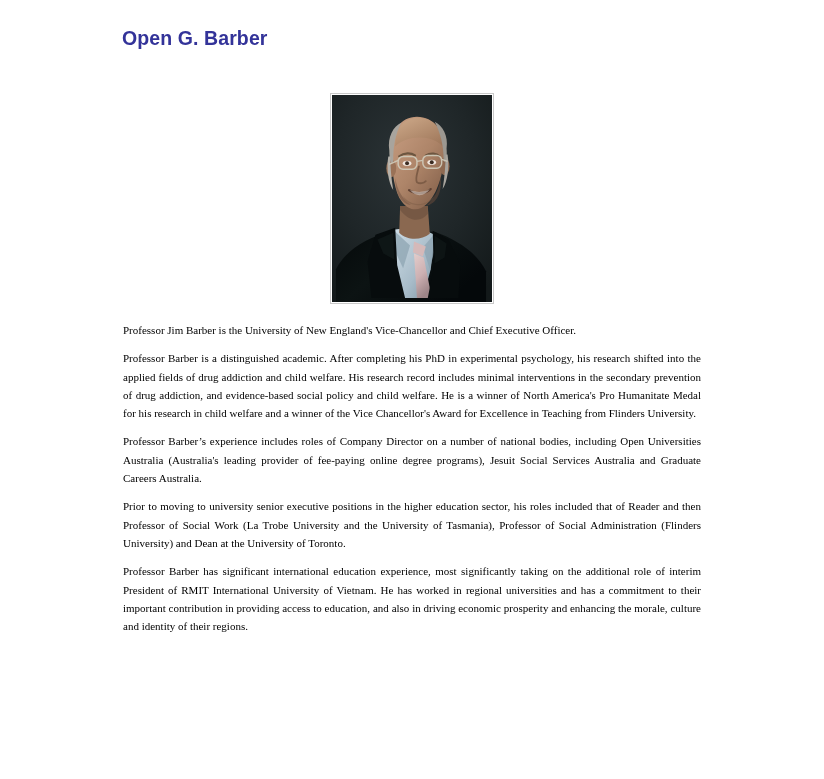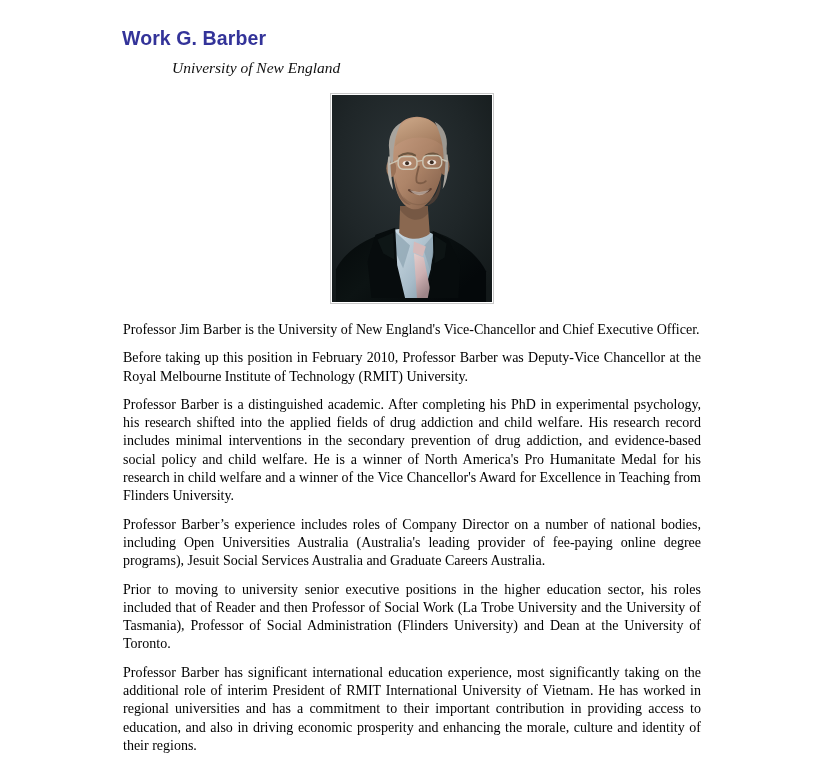--- a/index.html
+++ b/index.html
@@ -74,38 +74,37 @@
 
   
   .body-copy {
     position: absolute;
     left: 123px;
     top: 321px;
     width: 578px;
   }
   .body-copy p {
     margin: 0 0 10px 0;
-    font-size: 14px;
+    font-size: 11px;
     line-height: 18.3px;
     text-align: justify;
     text-justify: inter-word;
     color: #000000;
     -webkit-hyphens: none;
     hyphens: none;
   }
   .body-copy p:last-child { margin-bottom: 8px; }
 </style>
 </head>
 <body>
 
 <div class="page">
 
-  <h1 class="doc-title">Work G. Barber</h1>
-
-  <div class="affiliation">University of New England</div>
+  <h1 class="doc-title">Open G. Barber</h1>
+
 
   <div class="portrait-wrap">
     <div class="portrait">
       <svg viewBox="0 0 162 209" preserveAspectRatio="none" role="img">
         <defs>
           <radialGradient id="bgGrad" cx="46%" cy="34%" r="78%">
             <stop offset="0%" stop-color="#2b3336"></stop>
             <stop offset="55%" stop-color="#1f2628"></stop>
             <stop offset="100%" stop-color="#13191a"></stop>
           </radialGradient>
@@ -190,20 +189,19 @@
 
         <path d="M 64 84 C 66 96 72 106 80 111 C 70 110 64 99 64 84 Z" fill="#6e5040" opacity="0.5"></path>
         <path d="M 110 82 C 109 95 103 106 95 112 C 106 110 112 98 110 82 Z" fill="#674b3b" opacity="0.55"></path>
         <path d="M 72 102 C 80 113 96 113 104 101 C 100 114 76 115 72 102 Z" fill="#7a5a45" opacity="0.45"></path>
       </svg>
     </div>
   </div>
 
   <div class="body-copy">
     <p>Professor Jim Barber is the University of New England's Vice-Chancellor and Chief Executive Officer.</p>
-    <p>Before taking up this position in February 2010, Professor Barber was Deputy-Vice Chancellor at the Royal Melbourne Institute of Technology (RMIT) University.</p>
     <p>Professor Barber is a distinguished academic. After completing his PhD in experimental psychology, his research shifted into the applied fields of drug addiction and child welfare. His research record includes minimal interventions in the secondary prevention of drug addiction, and evidence-based social policy and child welfare. He is a winner of North America's Pro Humanitate Medal for his research in child welfare and a winner of the Vice Chancellor's Award for Excellence in Teaching from Flinders University.</p>
     <p>Professor Barber’s experience includes roles of Company Director on a number of national bodies, including Open Universities Australia (Australia's leading provider of fee-paying online degree programs), Jesuit Social Services Australia and Graduate Careers Australia.</p>
     <p>Prior to moving to university senior executive positions in the higher education sector, his roles included that of Reader and then Professor of Social Work (La Trobe University and the University of Tasmania), Professor of Social Administration (Flinders University) and Dean at the University of Toronto.</p>
     <p>Professor Barber has significant international education experience, most significantly taking on the additional role of interim President of RMIT International University of Vietnam. He has worked in regional universities and has a commitment to their important contribution in providing access to education, and also in driving economic prosperity and enhancing the morale, culture and identity of their regions.</p>
   </div>
 
 </div>
 
 </body></html>

